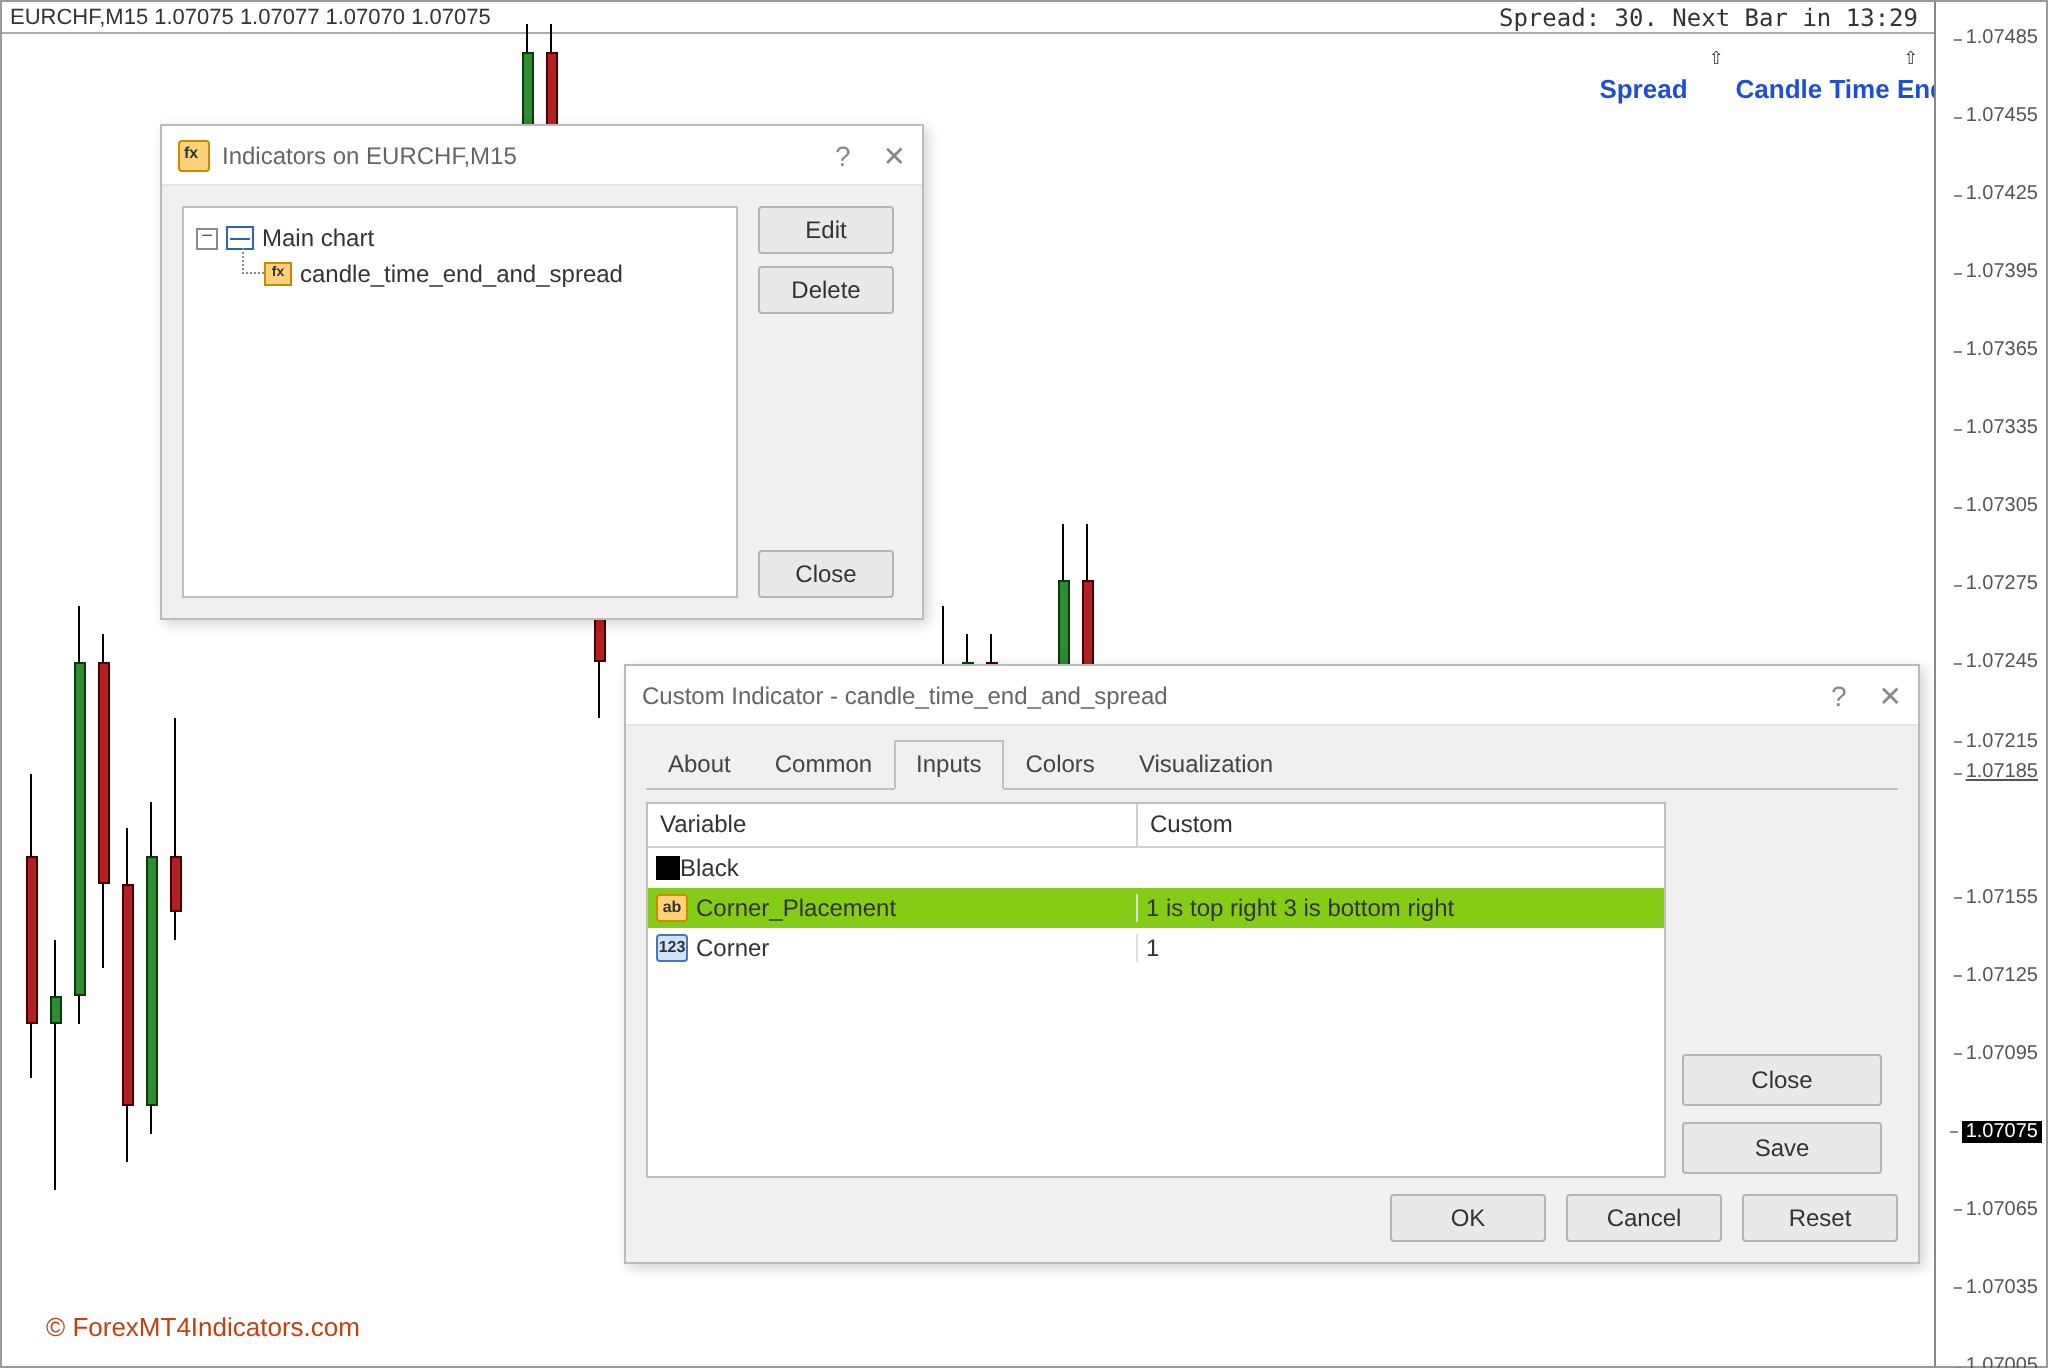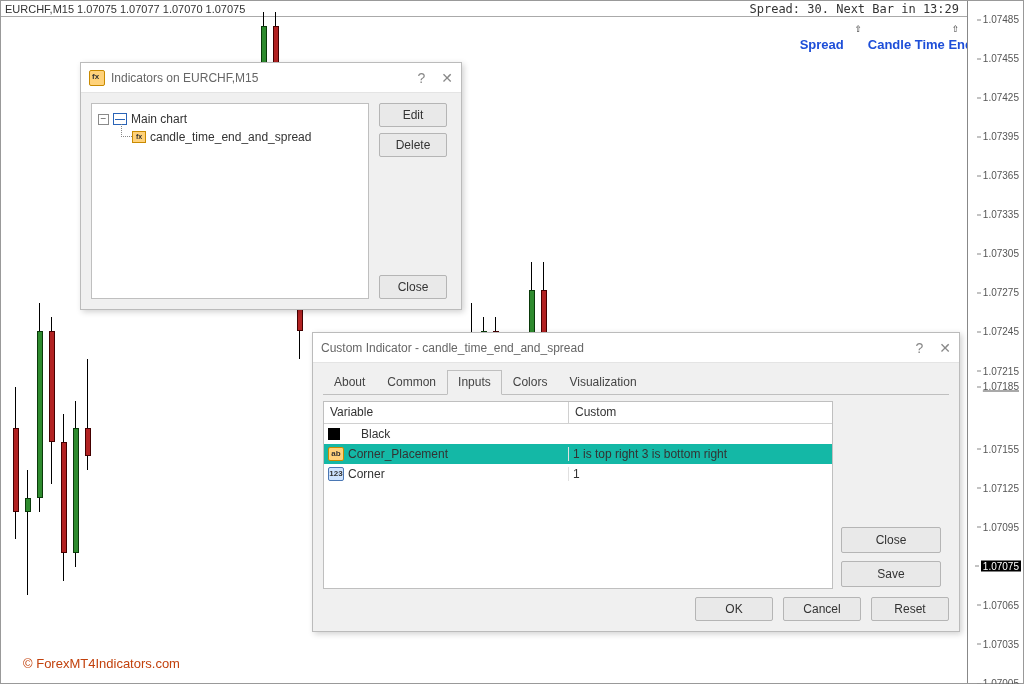--- a/index.html
+++ b/index.html
@@ -60,22 +60,22 @@
   .tab { padding:4px 10px 5px; border:1px solid transparent; border-bottom:none; position:relative; top:1px; color:#444;}
   .tab.active { background:#f0f0f0; border-color:#bfbfbf; border-bottom:1px solid #f0f0f0; }
   .grid-wrap { display:flex; gap:8px; flex:1; margin-top:6px;}
   .grid { flex:1; background:#fff; border:1px solid #bfbfbf; }
   .grid-head { display:flex; height:22px; border-bottom:1px solid #d0d0d0; font-size:12px;}
   .grid-head div{ padding:3px 6px;}
   .col-var { width:245px; border-right:1px solid #d0d0d0;}
   .col-val { flex:1; }
   .grid-row { display:flex; height:20px; font-size:12px; align-items:center;}
   .grid-row .cell-var{ width:245px; border-right:1px solid #e0e0e0; padding-left:4px; display:flex; align-items:center; gap:4px;}
-  .grid-row .cell-val{ flex:1; padding-left:4px; display:flex; align-items:center; gap:21px;}
-  .grid-row.sel { background:#14b8a6; }
+  .grid-row .cell-val{ flex:1; padding-left:4px; display:flex; align-items:center; gap:0;}
+  .grid-row.sel { background:#84cc16; }
   .type-icon { width:16px; height:14px; border:1px solid #888; border-radius:2px; font-size:8px; font-weight:bold; text-align:center; line-height:12px; }
   .ti-color{ background:#ffe9a8; border-color:#c98a00;}
   .ti-ab   { background:#ffd27a; border-color:#c98a00; }
   .ti-ab::after{content:"ab"}
   .ti-123  { background:#cfe4ff; border-color:#4a77b4;}
   .ti-123::after{content:"123"}
   .black-sw { width:12px; height:12px; background:#000;}
   .side-btns { width:108px; display:flex; flex-direction:column; justify-content:flex-end; gap:8px; padding-bottom:2px;}
   .bottom-btns { display:flex; justify-content:flex-end; gap:10px; margin-top:8px;}
 </style>

